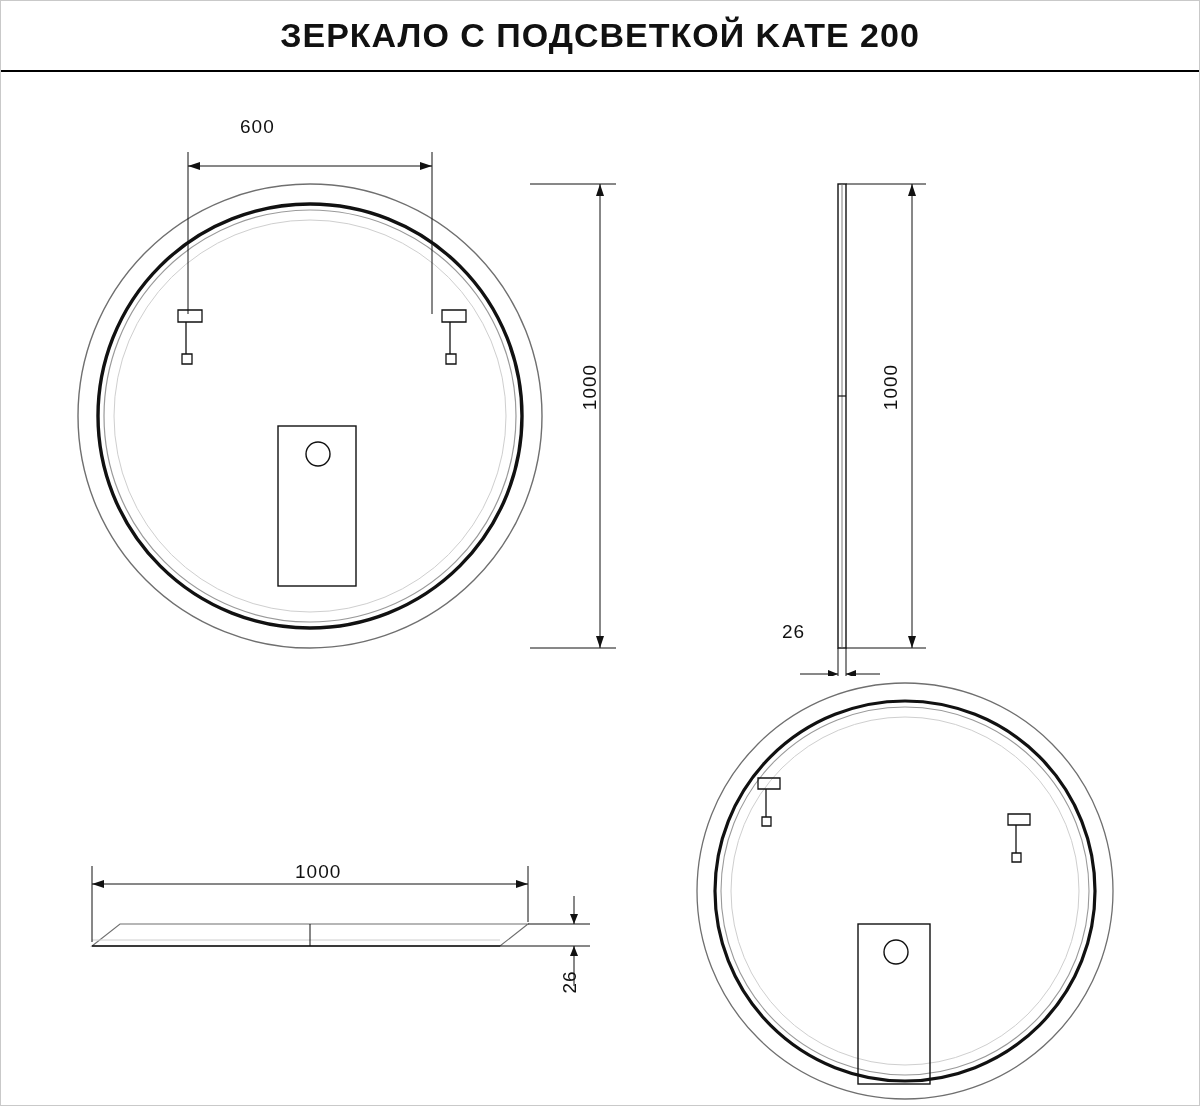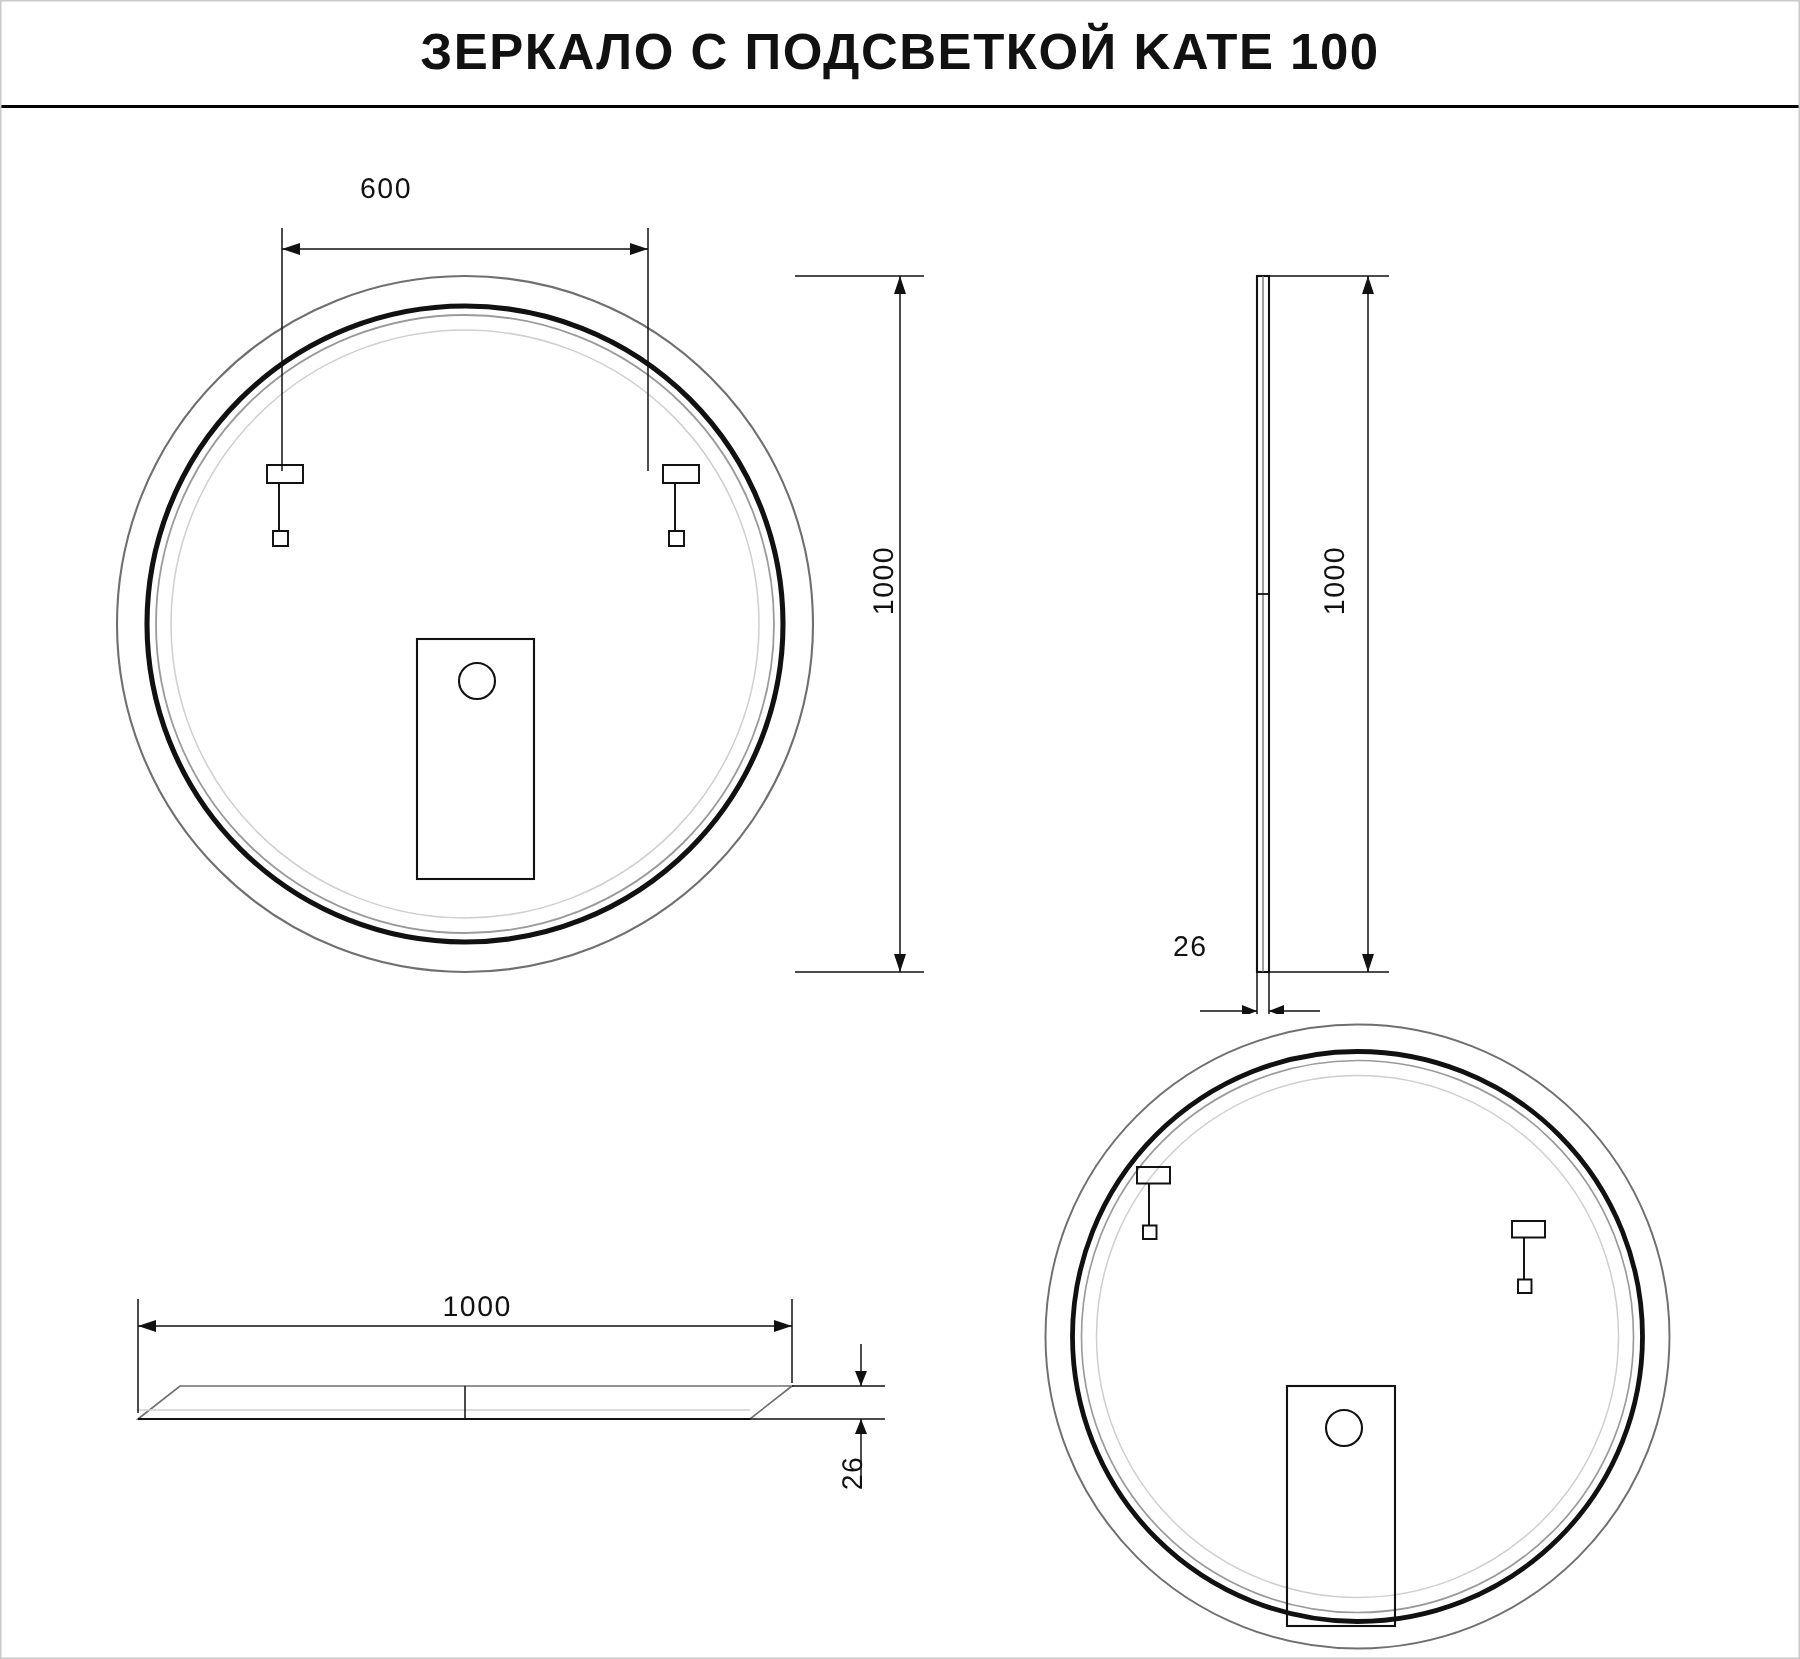--- a/index.html
+++ b/index.html
@@ -68,21 +68,21 @@
     border: 1px solid #c9c9c9;
     pointer-events: none;
   }
 </style>
 </head>
 <body>
 
 <div class="page">
 
   <div class="title-bar">
-    <div class="title-text">ЗЕРКАЛО С ПОДСВЕТКОЙ KATE 100</div>
+    <div class="title-text">ЗЕРКАЛО С ПОДСВЕТКОЙ KATE 200</div>
   </div>
 
   <div class="canvas">
 
     <svg width="640" height="580" viewBox="0 0 640 580" style="position:absolute; left:60px; top:20px;">
       <g fill="none" stroke="#111111" stroke-width="1.6">
 
         <circle cx="250" cy="320" r="232" stroke="#6f6f6f" stroke-width="1.4"></circle>
 
         <circle cx="250" cy="320" r="212" stroke="#111111" stroke-width="3.4"></circle>

